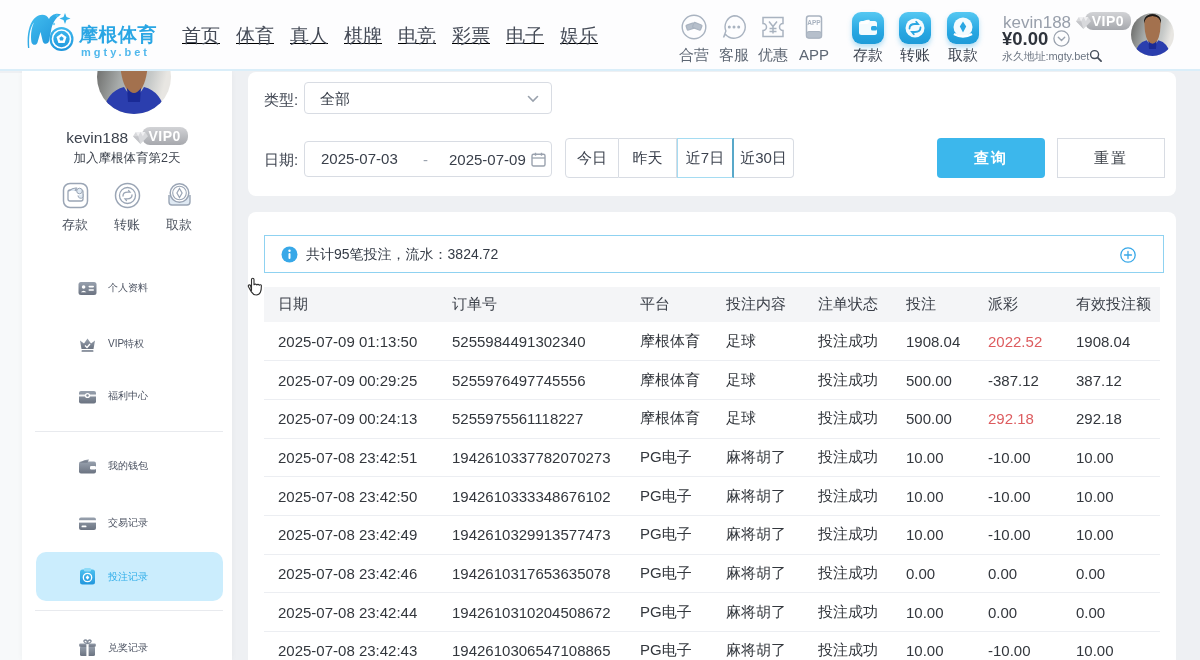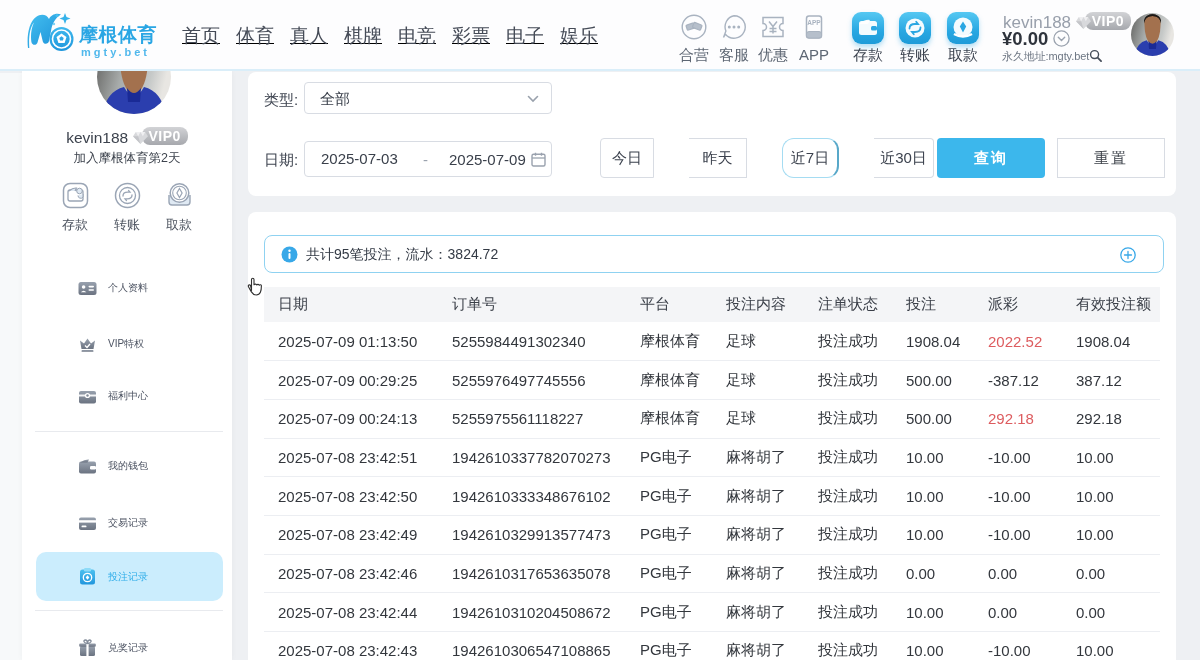--- a/index.html
+++ b/index.html
@@ -43,28 +43,28 @@
 .menu-item.sel span { color:#31aee9; }
 .sb-div { position:absolute; left:35px; width:188px; height:1px; background:#e8eaee; }
 
 
 #fcard { position:absolute; left:248px; top:72px; width:928px; height:124px; background:#fff; border-radius:8px; }
 #tcard { position:absolute; left:248px; top:212px; width:928px; height:448px; background:#fff; border-radius:8px 8px 0 0; }
 .flabel { position:absolute; font-size:15px; color:#3e4450; }
 .selbox { position:absolute; left:56px; top:10px; width:248px; height:32px; border:1px solid #d8dce3; border-radius:4px; background:#fff; }
 .datebox { position:absolute; left:56px; top:69px; width:248px; height:36px; border:1px solid #d8dce3; border-radius:4px; background:#fff; font-size:15px; color:#3a404b; }
 .qbtns { position:absolute; left:317px; top:66px; height:40px; display:flex; }
-.qbtn { height:40px; border:1px solid #d8dce3; border-left:none; background:#fff; font-size:15px; color:#3c424e; display:flex; align-items:center; justify-content:center; font-family:"Liberation Sans",sans-serif;margin-left:35px; }
+.qbtn { height:40px; border:1px solid #d8dce3; border-left:none; background:#fff; font-size:15px; color:#3c424e; display:flex; align-items:center; justify-content:center; font-family:"Liberation Sans",sans-serif; }
 .qbtn.first { border-left:1px solid #d8dce3; border-radius:4px 0 0 4px; }
 .qbtn.last { border-radius:0 4px 4px 0; }
 .qbtn.sel { border:1px solid #a5dcf2; border-right:2px solid #58a8c9; }
 #btn-query { position:absolute; left:689px; top:66px; width:108px; height:40px; background:#3cb7ec; border-radius:4px; color:#fff; font-size:15px; font-weight:bold; text-align:center; line-height:40px; letter-spacing:2px; }
 #btn-reset { position:absolute; left:809px; top:66px; width:108px; height:40px; background:#fff; border:1px solid #d8dce3; border-radius:0; color:#3b4048; font-size:15px; font-weight:normal; text-align:center; line-height:38px; letter-spacing:2px; }
 
-#infobar { position:absolute; left:16px; top:23px; width:900px; height:38px; border:1px solid #8fd2f1; border-radius:8px; background:#fff; }
+#infobar { position:absolute; left:16px; top:23px; width:900px; height:38px; border:1px solid #8fd2f1; border-radius:0; background:#fff; }
 #infobar .txt { position:absolute; left:41px; top:10px; font-size:14px; color:#333a45; }
 
 
 #tbl { position:absolute; left:16px; top:75px; width:896px; }
 table { border-collapse:collapse; width:896px; table-layout:fixed; }
 th { background:#f4f5f7; font-weight:normal; font-size:15px; color:#3a3f48; text-align:left; height:35px; padding:0 0 0 14px; }
 td { font-size:15px; color:#33373d; height:38.7px; padding:0 0 0 14px; border-bottom:1px solid #eceef2; }
 td.red { color:#dd5c5f; }
 th:first-child { border-radius:0; }
 col.c1{width:174px} col.c2{width:188px} col.c3{width:86px} col.c4{width:92px} col.c5{width:88px} col.c6{width:82px} col.c7{width:88px} col.c8{width:98px}
@@ -333,21 +333,21 @@
     <span style="position:absolute;left:144px;top:9px;">2025-07-09</span>
  <svg style="position:absolute;right:5px;top:10px;" width="15" height="15" viewBox="0 0 15 15">
         <rect x="1" y="2.2" width="13" height="11.8" rx="1.5" fill="none" stroke="#9aa2ae" stroke-width="1.4"></rect>
         <path d="M1,6 h13" stroke="#9aa2ae" stroke-width="1.3"></path>
         <path d="M4.5,0.8 v3 M10.5,0.8 v3" stroke="#9aa2ae" stroke-width="1.4"></path>
       </svg>
   </div>
   <div class="qbtns">
     <button class="qbtn first" style="width:54px;">今日</button>
     <button class="qbtn" style="width:58px;">昨天</button>
-    <button class="qbtn sel" style="width:57px;border-radius:12px;">近7日</button>
+    <button class="qbtn sel" style="width:57px;">近7日</button>
     <button class="qbtn last" style="width:60px;">近30日</button>
   </div>
   <div id="btn-query">查询</div>
   <div id="btn-reset">重置</div>
 </div>
 
 <div id="tcard">
   <div id="infobar">
     <svg style="position:absolute;left:16px;top:10px;" width="17" height="17" viewBox="0 0 17 17">
         <circle cx="8.5" cy="8.5" r="8" fill="#38a8e8"></circle>

